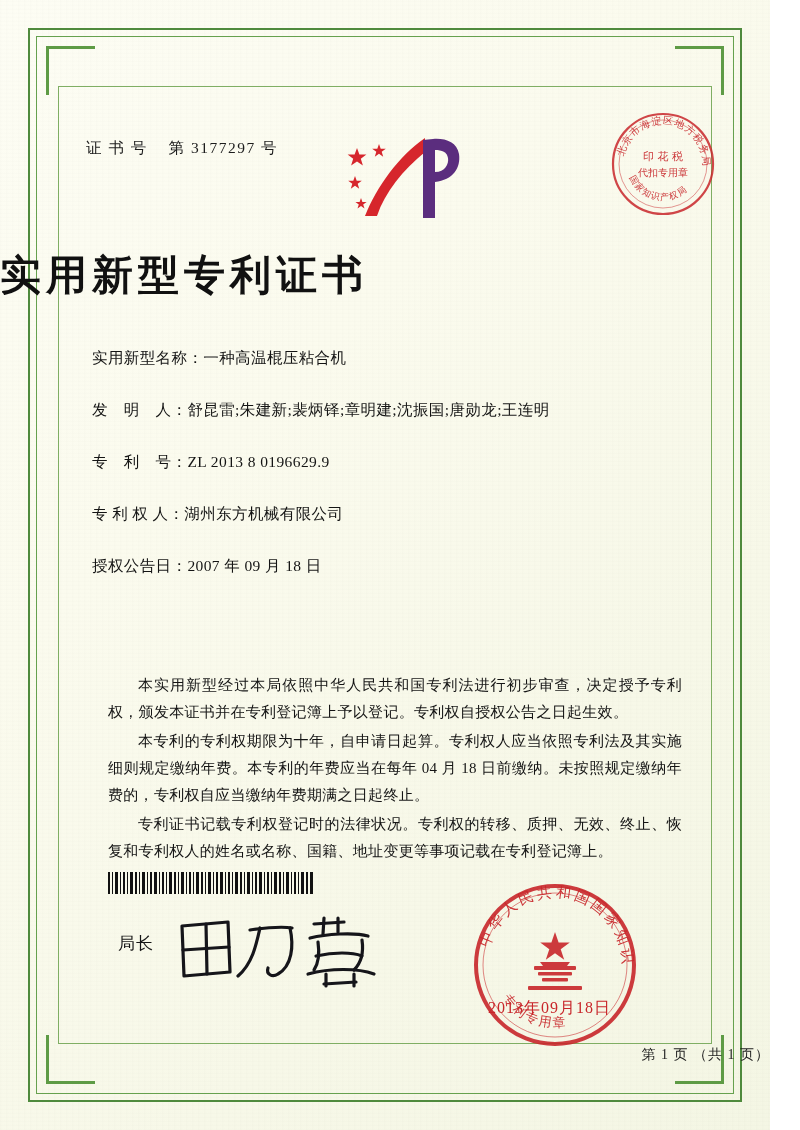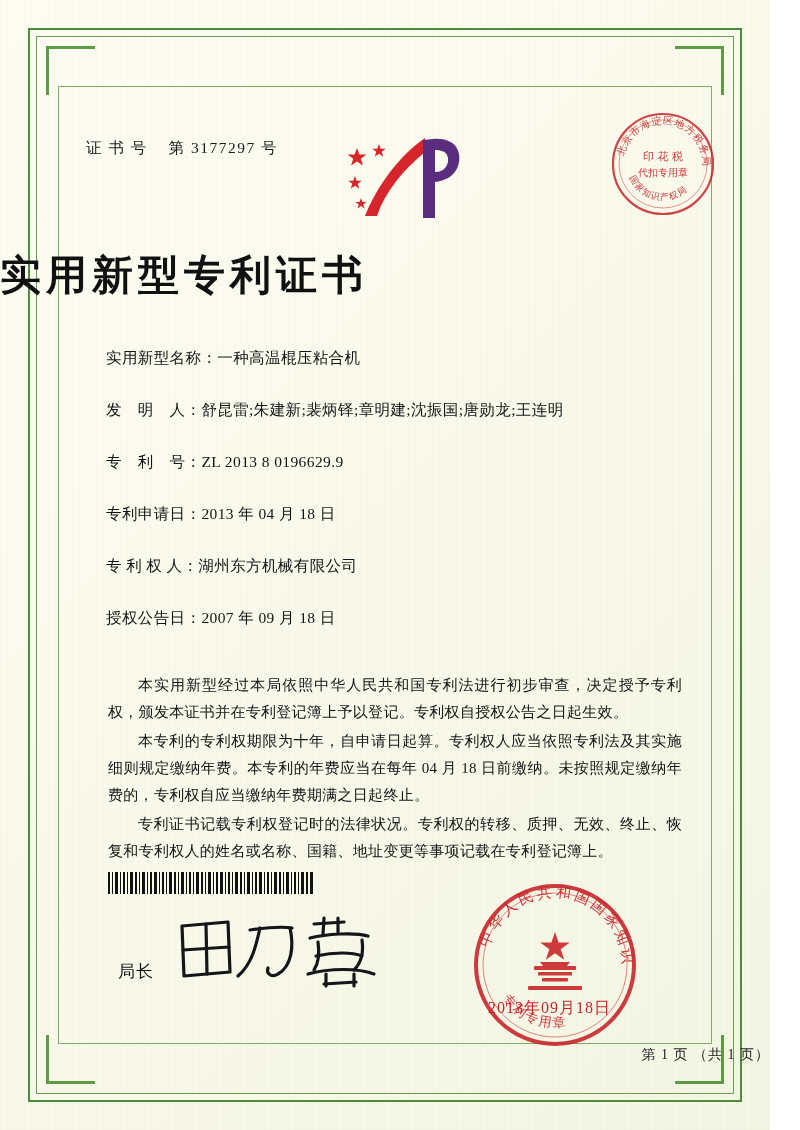--- a/index.html
+++ b/index.html
@@ -93,21 +93,21 @@
     text-align: left;
     font-size: 41px;
     font-weight: bold;
     letter-spacing: 5px;
     color: #111111;
     font-family: "DejaVu Serif", "Liberation Serif", serif;
   }
 
   .fields {
     position: absolute;
-    left: 106px;
+    left: 92px;
     top: 348px;
     right: 90px;
   }
   .field-row {
     font-size: 15.5px;
     color: #141414;
     margin-bottom: 31px;
     letter-spacing: 0.4px;
     white-space: nowrap;
   }
@@ -142,21 +142,20 @@
     height: 22px;
   }
 
   .director-row {
     position: absolute;
     left: 118px;
     top: 932px;
     font-size: 17px;
     color: #141414;
     letter-spacing: 1px;
-    margin-top: 28px;
   }
   .signature {
     position: absolute;
     left: 168px;
     top: 912px;
     width: 215px;
     height: 78px;
   }
 
   .seal-main {
@@ -255,23 +254,20 @@
 
   <div class="fields">
     <div class="field-row">
       <span class="field-label">实用新型名称</span><span>：</span><span class="field-value">一种高温棍压粘合机</span>
     </div>
     <div class="field-row">
       <span class="field-label">发　明　人</span><span>：</span><span class="field-value">舒昆雷;朱建新;裴炳铎;章明建;沈振国;唐勋龙;王连明</span>
     </div>
     <div class="field-row">
       <span class="field-label">专　利　号</span><span>：</span><span class="field-value">ZL 2013 8 0196629.9</span>
-    </div>
-    <div class="field-row">
-      <span class="field-label">专利申请日</span><span>：</span><span class="field-value">2013 年 04 月 18 日</span>
     </div>
     <div class="field-row">
       <span class="field-label">专 利 权 人</span><span>：</span><span class="field-value">湖州东方机械有限公司</span>
     </div>
     <div class="field-row">
       <span class="field-label">授权公告日</span><span>：</span><span class="field-value">2007 年 09 月 18 日</span>
     </div>
   </div>
 
   <div class="body-text">

